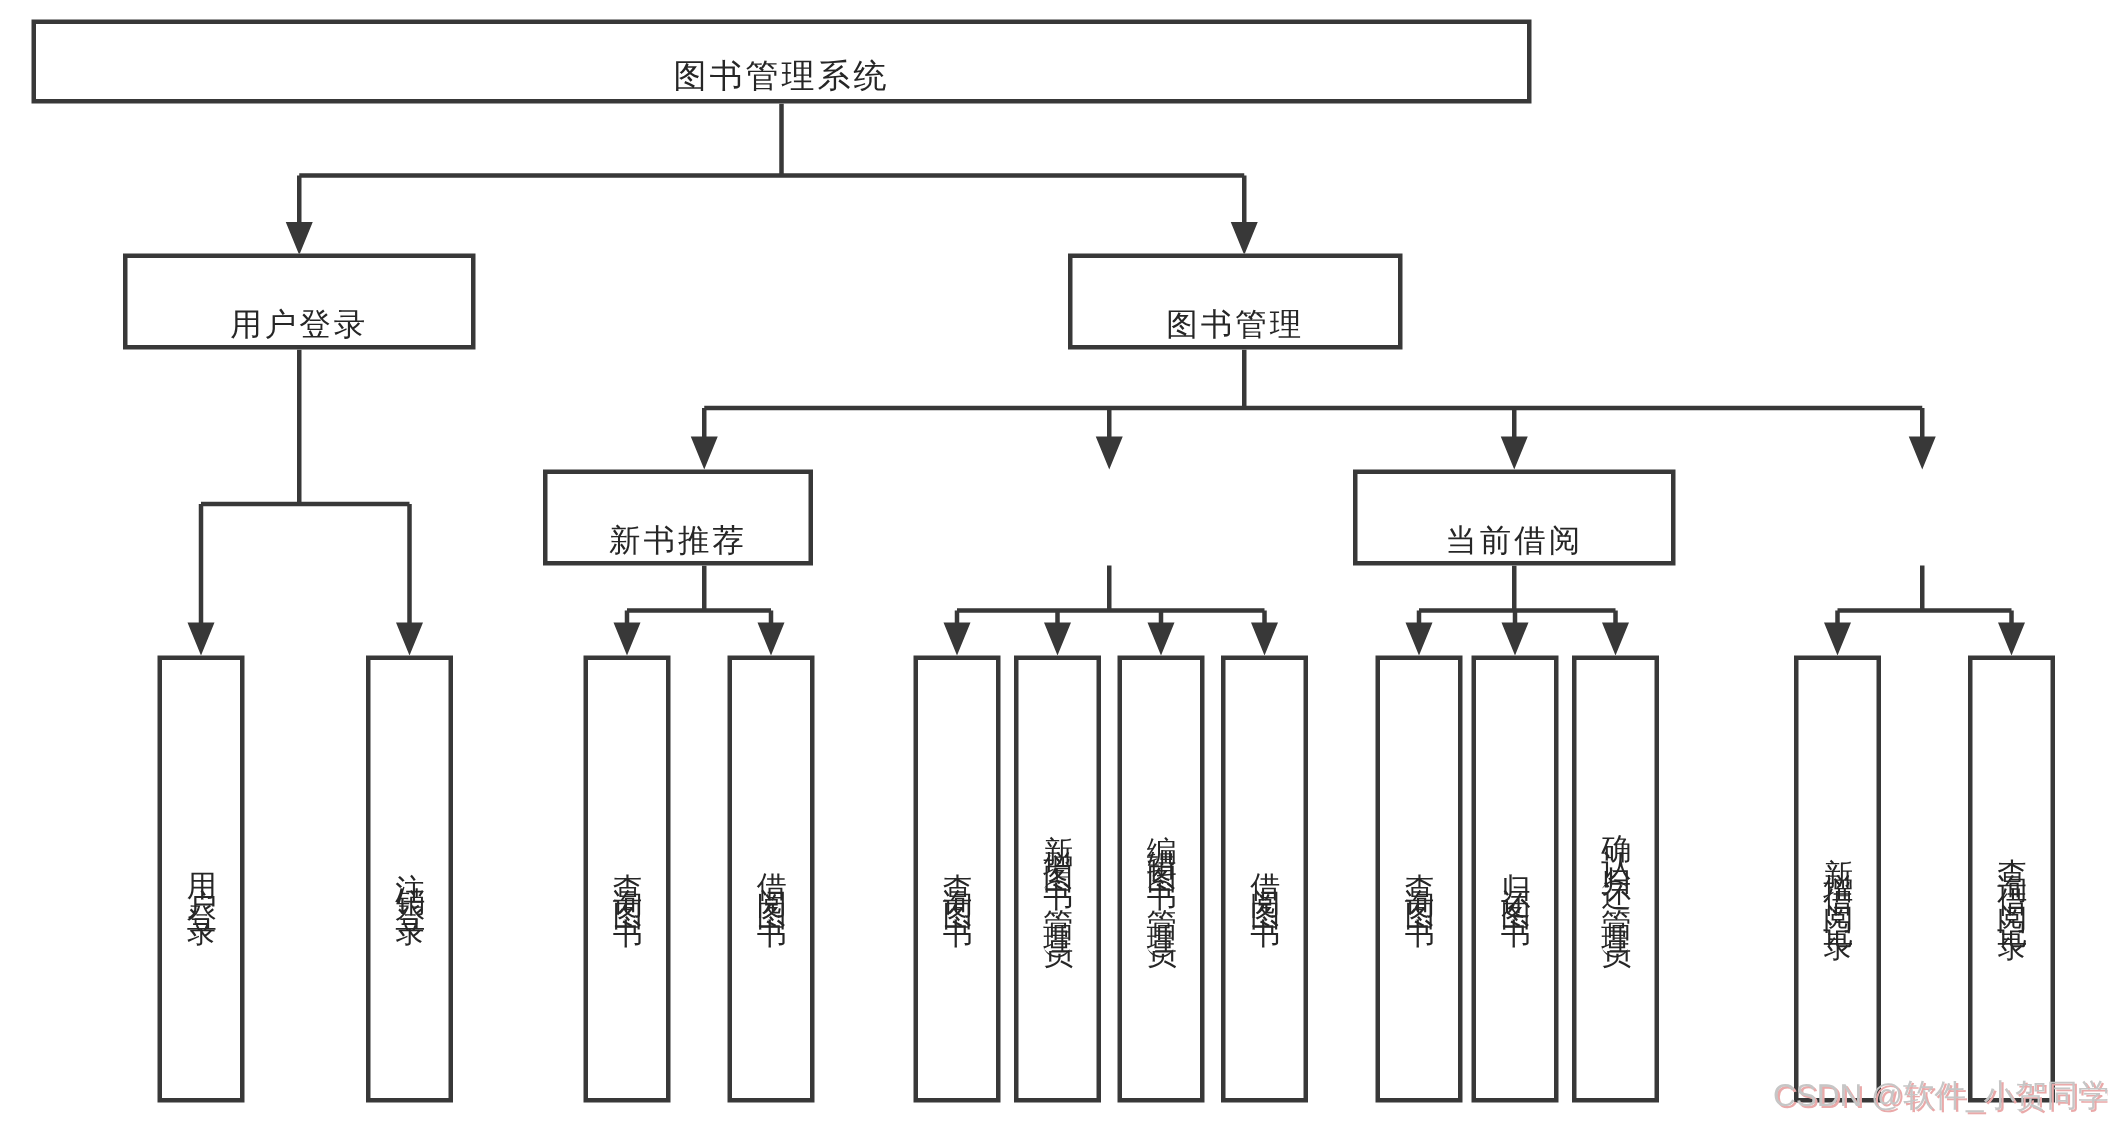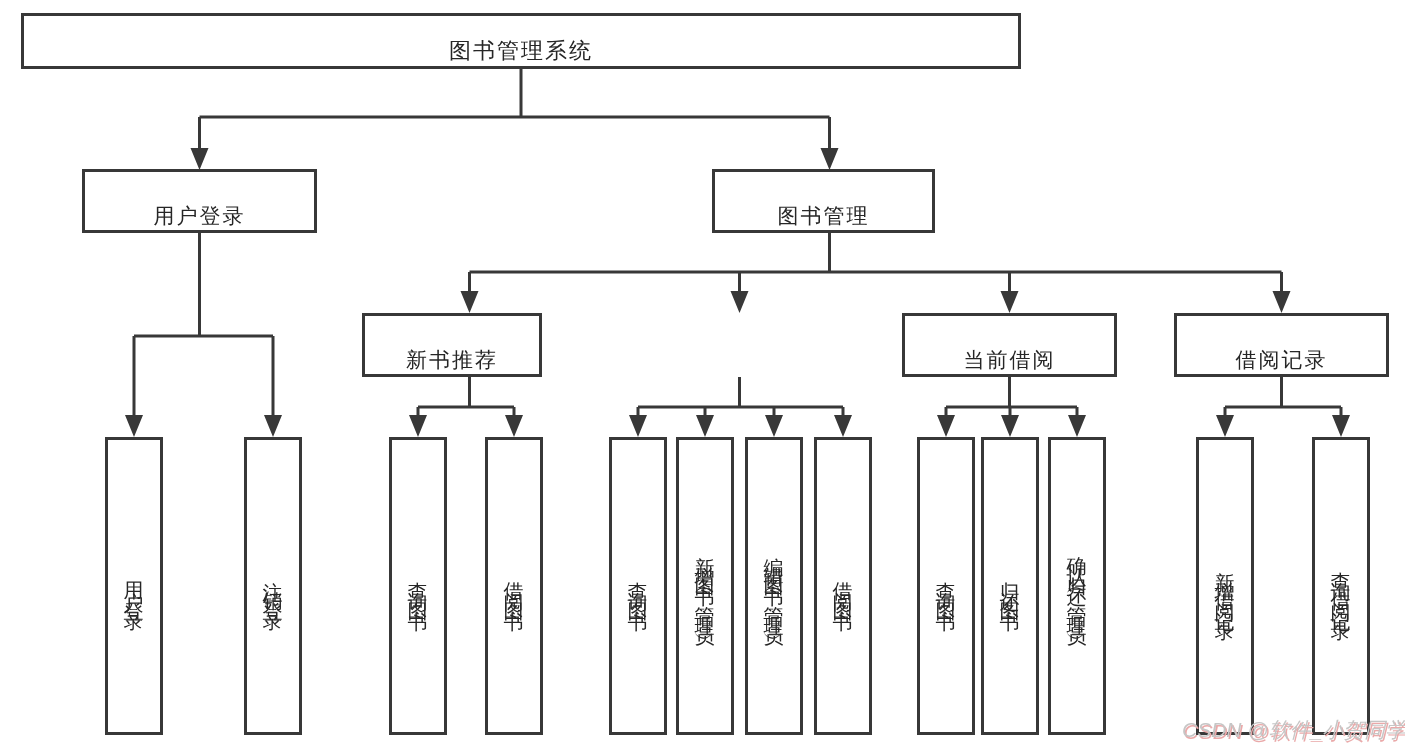--- a/index.html
+++ b/index.html
@@ -68,21 +68,20 @@
   }
   .watermark{
     position:absolute;
     left:1182px;
     top:716px;
     font-size:21px;
     color:var(--watermark);
     text-shadow:1.5px 1.5px 0 var(--watermark-shadow);
     white-space:nowrap;
     z-index:10;
-    font-style:italic;
   }
 </style>
 </head>
 <body>
 
 <div class="canvas">
 
   <svg class="connectors" viewBox="0 0 1405 747" xmlns="http://www.w3.org/2000/svg">
     <path class="lines" d="
       M521 69 V117  M199.5 117 H829.5  M199.5 117 V150  M829.5 117 V150
@@ -127,23 +126,20 @@
   <div class="hbox" style="left:712px;top:169px;width:223px;height:64px">
     <span>图书管理</span>
   </div>
 
   <div class="hbox" style="left:362px;top:313px;width:180px;height:64px">
     <span>新书推荐</span>
   </div>
   <div class="hbox" style="left:902px;top:313px;width:215px;height:64px">
     <span>当前借阅</span>
   </div>
-  <div class="hbox" style="left:1174px;top:313px;width:215px;height:64px">
-    <span>借阅记录</span>
-  </div>
 
   <div class="vbox" style="left:105px;top:437px;width:58px;height:298px">
     <span class="vtext">用户登录</span>
   </div>
   <div class="vbox" style="left:244px;top:437px;width:58px;height:298px">
     <span class="vtext">注销登录</span>
   </div>
 
   <div class="vbox" style="left:389px;top:437px;width:58px;height:298px">
     <span class="vtext">查询图书</span>

